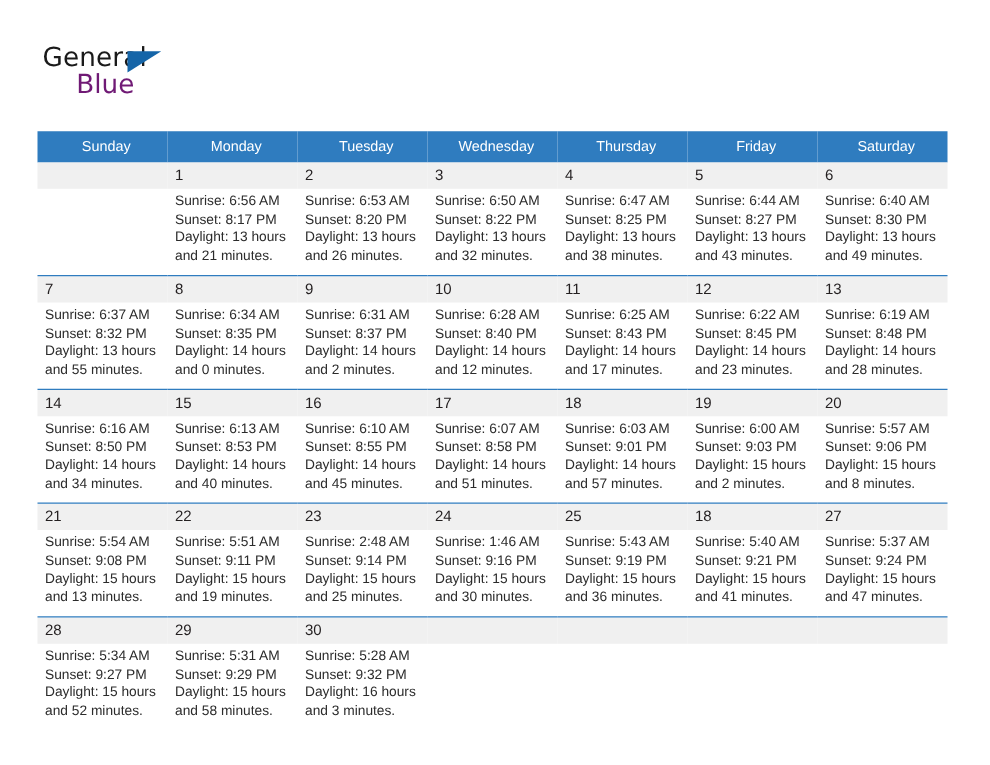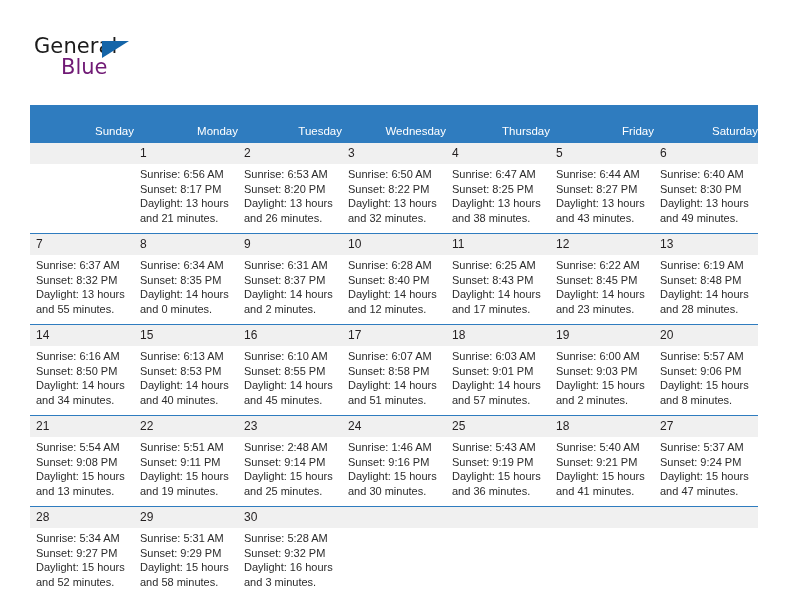--- a/index.html
+++ b/index.html
@@ -100,22 +100,22 @@
     table-layout: fixed;
     width: 728px;
   }
   table.cal col { width: 104px; }
 
   thead th {
     background: #2f7cbf;
     color: #ffffff;
     font-size: 11.5px;
     font-weight: 400;
-    text-align: right;
-    padding: 20px 0 5px 6px;
+    text-align: center;
+    padding: 7px 0 5px 6px;
     height: 12px;
     line-height: 13px;
   }
 
   td.daycell {
     vertical-align: top;
     padding: 0;
     height: 90px;
     border-top: 1.5px solid #2f7cbf;
   }

